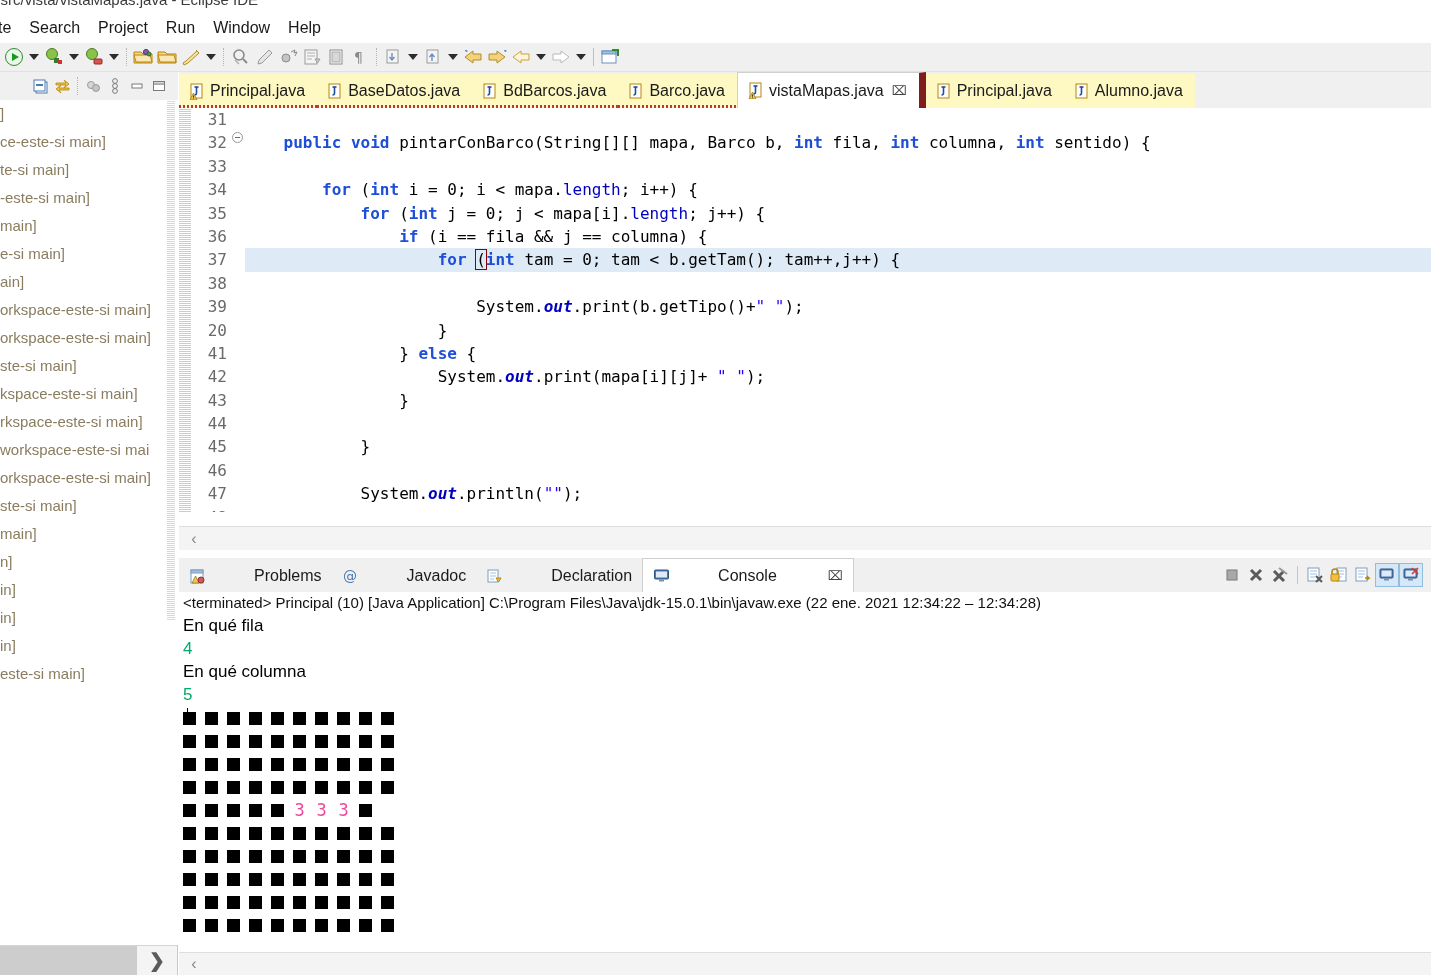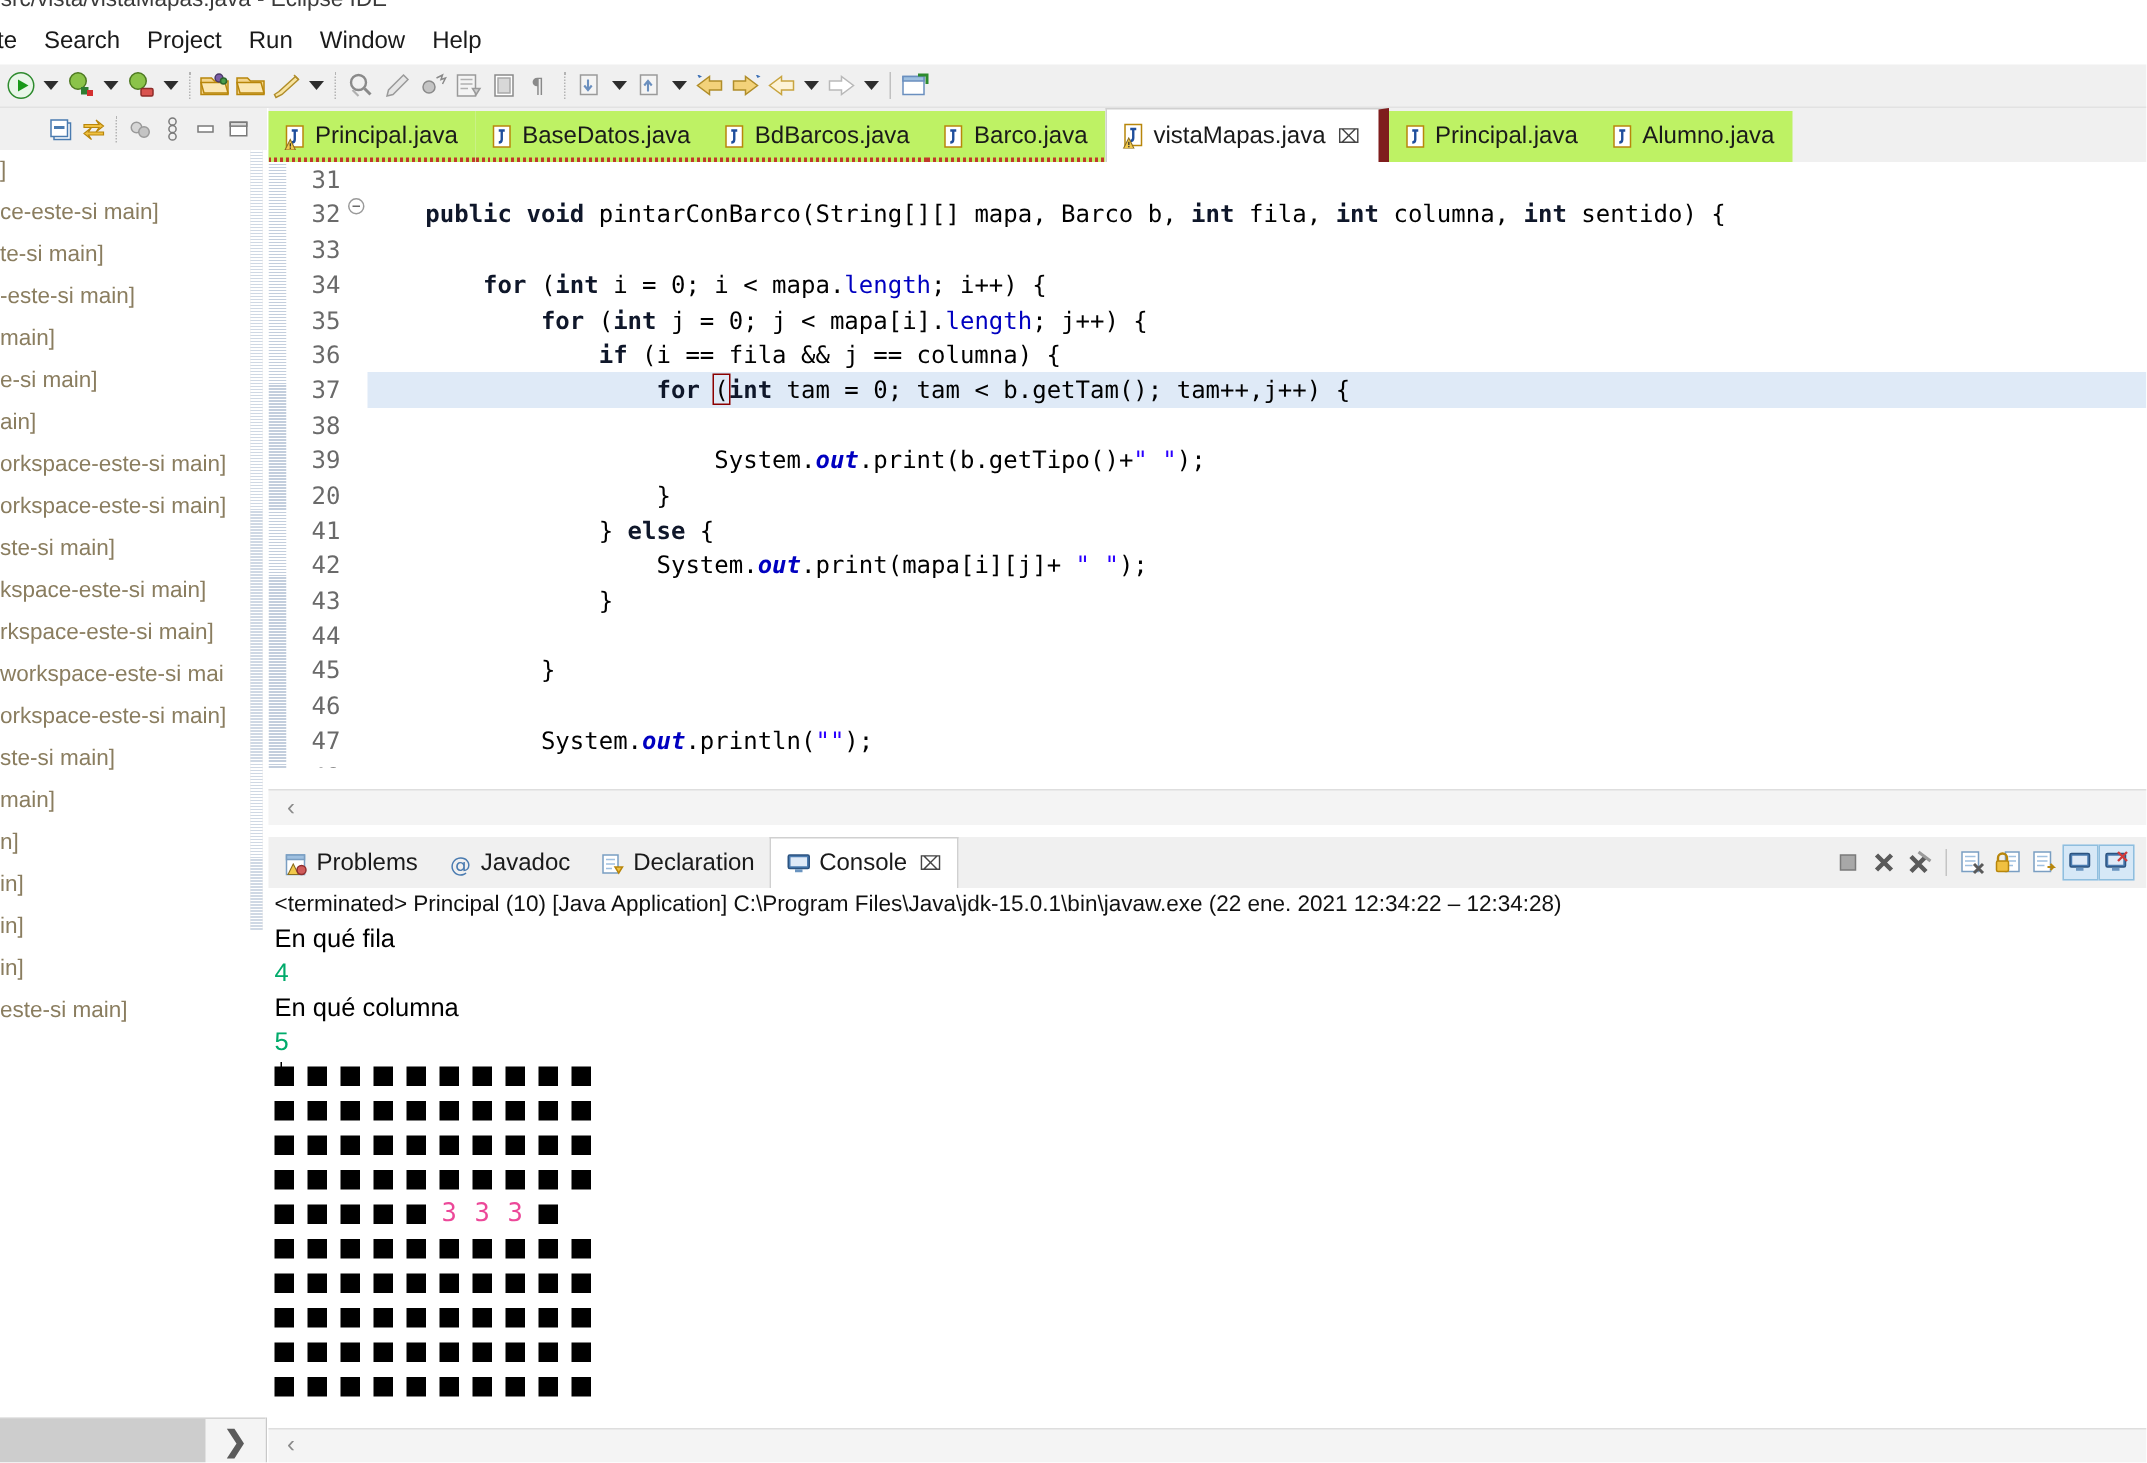--- a/index.html
+++ b/index.html
@@ -120,21 +120,21 @@
   }
   .tabbar {
     position: absolute; left: 0; top: 0; width: 1252px; height: 36px;
     background: #f0f0f0;
     display: flex; align-items: flex-end;
   }
   .etab {
     height: 34px; display: flex; align-items: center;
     padding: 0 12px 0 10px; font-size: 16px; color: #1a1a1a;
     white-space: nowrap; position: relative;
-    background: #bef264;
+    background: #fef9c3;
   }
   .etab.active {
     background: #ffffff;
     border-top: 1px solid #d0d0d0;
     border-left: 1px solid #d0d0d0;
     border-right: 7px solid #7f1d1d;
     height: 36px;
   }
   .etab .jicon {
     width: 15px; height: 17px; margin-right: 6px;
@@ -182,21 +182,21 @@
     position: absolute; left: 66px; top: 0; width: 1186px; height: 404px;
     font-family: "DejaVu Sans Mono", monospace;
     font-size: 16px;
     white-space: pre;
   }
   .cl {
     height: 23.4px; line-height: 23.4px;
     color: #000000;
   }
   .cl.hl { background: #dfeaf7; }
-  .kw  { color: #0f172a; font-weight: bold; }
+  .kw  { color: #1d4ed8; font-weight: bold; }
   .fld { color: #0000c0; }
   .str { color: #2a00ff; }
   .ital{ color: #0000c0; font-style: italic; font-weight: bold; }
   .paren-box {
     outline: 1px solid #8b0000; outline-offset: 0px;
   }
 
   .editor-hscroll {
     position: absolute; left: 0; bottom: 0; width: 1252px; height: 24px;
     background: #f4f4f4; border-top: 1px solid #dedede;
@@ -210,21 +210,21 @@
   .bottom {
     position: absolute; left: 179px; top: 558px; width: 1252px; height: 417px;
     background: #ffffff;
   }
   .ctabbar {
     position: absolute; left: 0; top: 0; width: 1252px; height: 34px;
     background: #f0f0f0; display: flex; align-items: flex-end;
   }
   .ctab {
     height: 32px; display: flex; align-items: center;
-    padding: 0 10px; font-size: 16px; color: #1a1a1a; white-space: nowrap;
+    padding: 0 10px; font-size: 16px; color: #1a1a1a; white-space: nowrap; gap: 43px;
   }
   .ctab.active {
     background: #ffffff; height: 34px;
     border-top: 1px solid #d0d0d0;
     border-left: 1px solid #d0d0d0;
     border-right: 1px solid #d0d0d0;
   }
   .ctab .ci { width: 17px; height: 17px; margin-right: 5px; flex: 0 0 auto; position: relative; }
   .ctab .closex { margin-left: 8px; font-size: 13px; color: #444; }
   .ctools {

